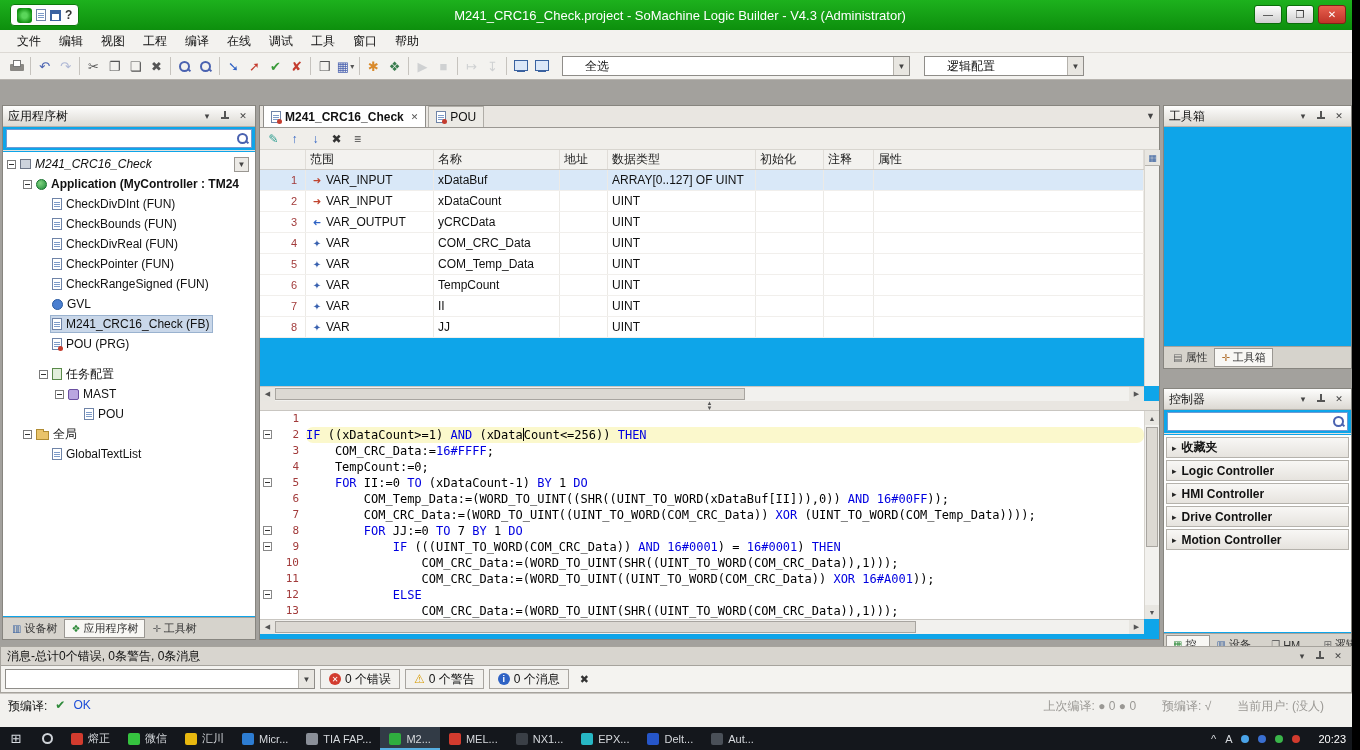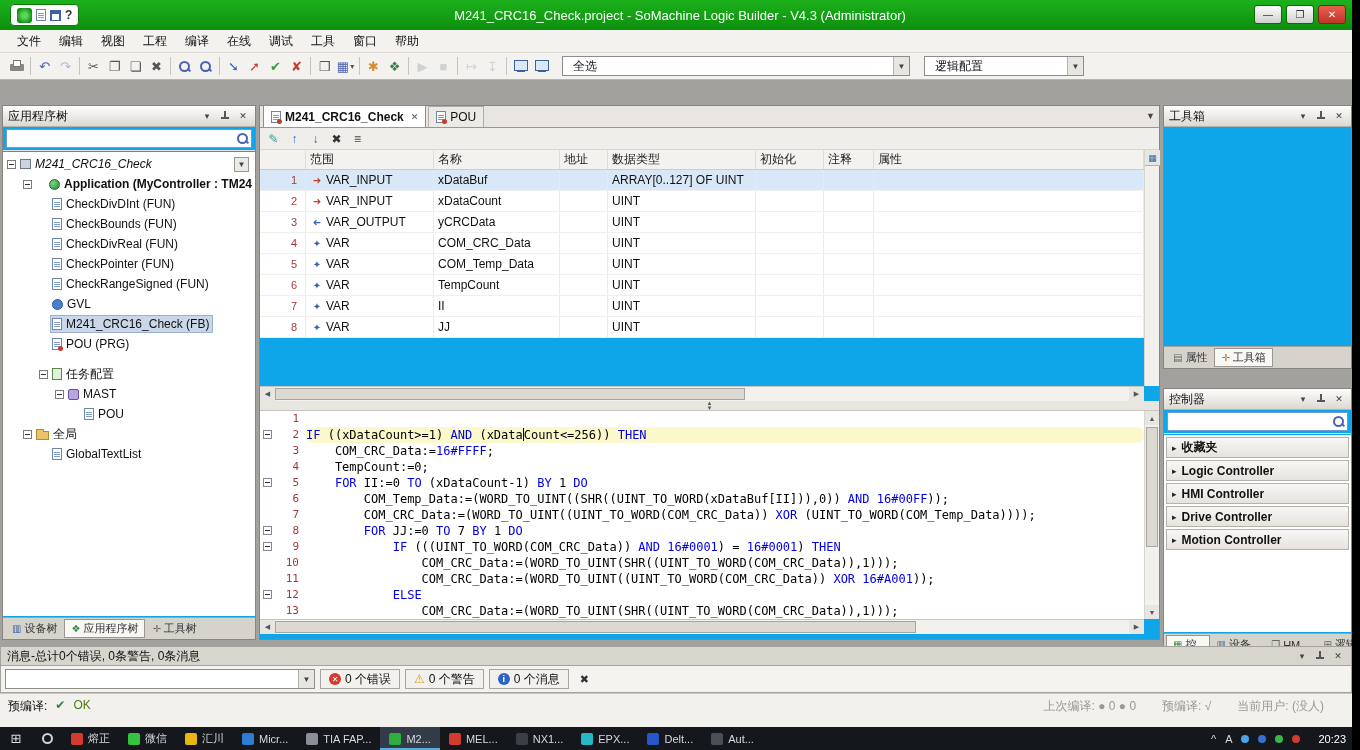--- a/index.html
+++ b/index.html
@@ -32,21 +32,21 @@
   .lens{width:13px;height:13px;position:relative;display:inline-block;}
   .lens::before{content:"";position:absolute;left:1px;top:1px;width:7px;height:7px;border:2px solid #4a62b0;border-radius:50%;}
   .lens::after{content:"";position:absolute;left:9px;top:9px;width:4px;height:2px;background:#4a62b0;transform:rotate(45deg);}
   .mon{width:14px;height:12px;position:relative;display:inline-block;}
   .mon::before{content:"";position:absolute;left:0;top:0;right:0;height:9px;border:1px solid #3a62a0;background:#dce8f8;}
   .mon::after{content:"";position:absolute;left:3px;bottom:0;right:3px;height:2px;background:#3a62a0;}
   .prn{width:14px;height:12px;position:relative;display:inline-block;}
   .prn::before{content:"";position:absolute;left:0;bottom:1px;right:0;height:7px;background:#8a8884;border-radius:1px;}
   .prn::after{content:"";position:absolute;left:3px;top:0;right:3px;height:5px;background:#fff;border:1px solid #777;}
   .combo{display:flex;align-items:center;height:20px;background:#fff;border:1px solid #8f8d89;}
-  .combo .val{flex:1;padding:0 10px;white-space:nowrap;overflow:hidden;}
+  .combo .val{flex:1;padding:0 22px;white-space:nowrap;overflow:hidden;}
   .combo .dd{width:16px;height:100%;background:#e8e6e1;border-left:1px solid #b5b2ac;display:flex;align-items:center;justify-content:center;font-size:8px;color:#444;}
 
   
   #workspace{position:absolute;left:0;top:80px;width:1360px;height:566px;background:#a3a19d;}
   .panel{position:absolute;background:#0ea5e9;border:1px solid #87857f;}
   .panel-hd{height:21px;background:linear-gradient(#fdfdfc,#dcd9d3);border-bottom:1px solid #b5b2ab;display:flex;align-items:center;padding:0 5px;gap:4px;}
   .panel-hd .sp{flex:1;}
   .hd-ic{width:14px;height:14px;display:flex;align-items:center;justify-content:center;color:#444;font-size:9px;}
   .pin{width:10px;height:10px;position:relative;display:inline-block;}
   .pin::before{content:"";position:absolute;left:4px;top:0;width:2px;height:6px;background:#555;}
@@ -148,21 +148,21 @@
   .msg-combo{width:310px;}
   .mbtn{height:20px;border:1px solid #a8a5a0;background:#f2f1ee;display:flex;align-items:center;gap:4px;padding:0 8px;}
   .c-err{width:12px;height:12px;border-radius:50%;background:#d23b2e;color:#fff;font-size:8px;display:flex;align-items:center;justify-content:center;}
   .c-warn{color:#d69a00;font-size:12px;line-height:12px;}
   .c-info{width:12px;height:12px;border-radius:50%;background:#2e62c4;color:#fff;font-size:9px;font-weight:bold;display:flex;align-items:center;justify-content:center;}
   .mclear{font-size:11px;color:#333;padding:0 6px;}
 
   
   .statusbar{position:absolute;left:0;top:693px;width:1352px;height:34px;background:#f2f1ee;border-top:1px solid #c9c6c1;display:flex;align-items:flex-start;padding:4px 8px;gap:8px;}
   .chk{color:#2e8a3a;font-weight:bold;}
-  .oklink{color:#4d7c0f;}
+  .oklink{color:#1d4ed8;}
   .status-right{margin-left:auto;display:flex;gap:26px;color:#9a9894;padding-right:20px;}
 
   
   .taskbar{position:absolute;left:0;top:727px;width:1360px;height:23px;background:#14171c;display:flex;align-items:center;color:#c8ccd2;}
   .tstart{width:32px;height:100%;display:flex;align-items:center;justify-content:center;font-size:13px;color:#d9dde2;}
   .tsearch{width:30px;height:100%;display:flex;align-items:center;justify-content:center;}
   .circ{width:11px;height:11px;border:2px solid #cfd3d8;border-radius:50%;}
   .tapp{display:flex;align-items:center;gap:5px;padding:0 9px;height:100%;font-size:11px;color:#d6d9dd;white-space:nowrap;}
   .tapp.act{background:#323b46;box-shadow:inset 0 -2px 0 #57b0e3;}
   .ticon{width:12px;height:12px;border-radius:2px;flex:none;}
@@ -281,21 +281,21 @@
       </div>
       <div class="tree">
           <div class="trow" style="padding-left: 4px;">
             <span class="exp"></span>
             <span class="twrap">
               <span class="ti i-project"></span>
               <span class="tlab i">M241_CRC16_Check</span>
             </span>
             <span class="tdd">▼</span>
           </div>
-          <div class="trow" style="padding-left: 20px; justify-content: space-between;">
+          <div class="trow" style="padding-left: 20px;">
             <span class="exp"></span>
             <span class="twrap">
               <span class="ti i-application"></span>
               <span class="tlab b">Application (MyController : TM24</span>
             </span>
           </div>
           <div class="trow" style="padding-left: 36px;">
             <span class="expsp"></span>
             <span class="twrap">
               <span class="ti i-pou"></span>

